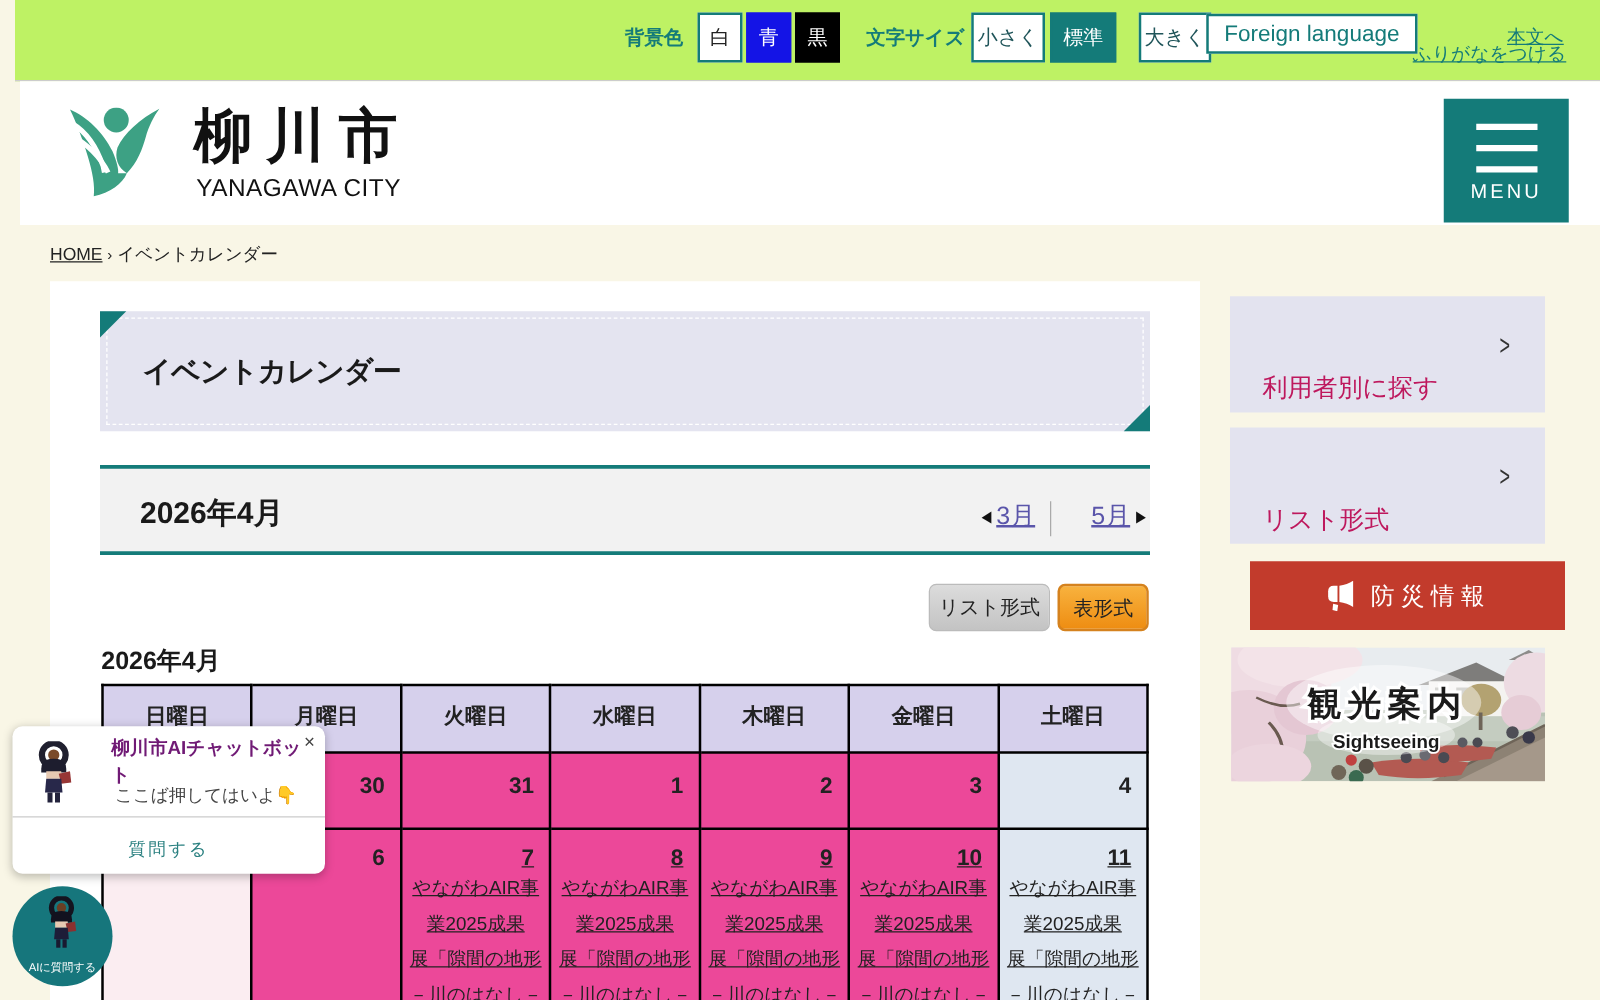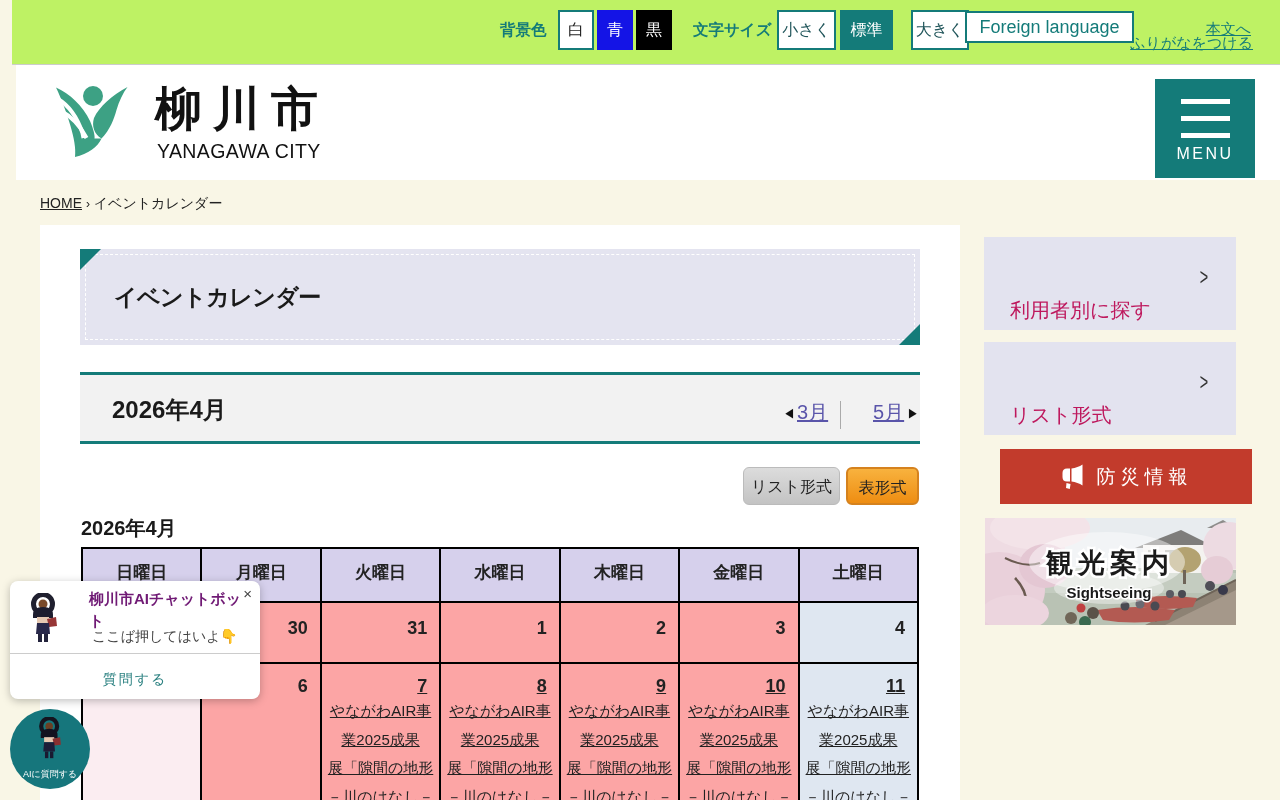--- a/index.html
+++ b/index.html
@@ -47,21 +47,21 @@
 #monthbar .sep { position:absolute; left:760px; top:26px; width:1px; height:28px; background:#aaa; }
 #viewbtns { position:absolute; right:41px; top:242px; }
 .vbtn { display:inline-block; height:38px; line-height:37px; font-size:16px; color:#222; border-radius:6px; text-align:center; vertical-align:top; }
 #btn-list { background:linear-gradient(#dcdcdc,#c3c3c3); border:1px solid #bbb; padding:0 5px; width:97px; margin-right:6px; }
 #btn-table { background:linear-gradient(#f8b23e,#ee8d12); border:2px solid #d5821e; width:73px; }
 #callabel { position:absolute; left:41px; top:290px; font-size:20px; font-weight:bold; color:#1a1a1a; }
 
 #caltable { position:absolute; left:41px; top:322px; width:838px; border-collapse:collapse; table-layout:fixed; }
 #caltable th, #caltable td { border:2px solid #000; }
 #caltable th { background:#d6d0ec; height:54px; font-size:17px; color:#222; text-align:center; padding-bottom:6px; }
-#caltable td { vertical-align:top; background:#fca5a5; }
+#caltable td { vertical-align:top; background:#ec4899; }
 #caltable tr.r1 td { height:61px; }
 #caltable tr.r1 .num { padding-top:15px; }
 #caltable td .num { display:block; text-align:right; padding:12px 12px 0 0; font-size:18px; font-weight:bold; color:#222; }
 #caltable td .numlink { display:block; text-align:right; padding:12px 12px 0 0; font-size:18px; font-weight:bold; }
 #caltable td .numlink a { color:#222; }
 #caltable td.sat { background:#dfe7f1; }
 #caltable td.sun { background:#fbedf1; }
 #caltable .ev { display:block; text-align:center; font-size:15px; line-height:28.5px; padding:0 2px; margin-top:0; }
 #caltable .ev a { color:#222; }
 

